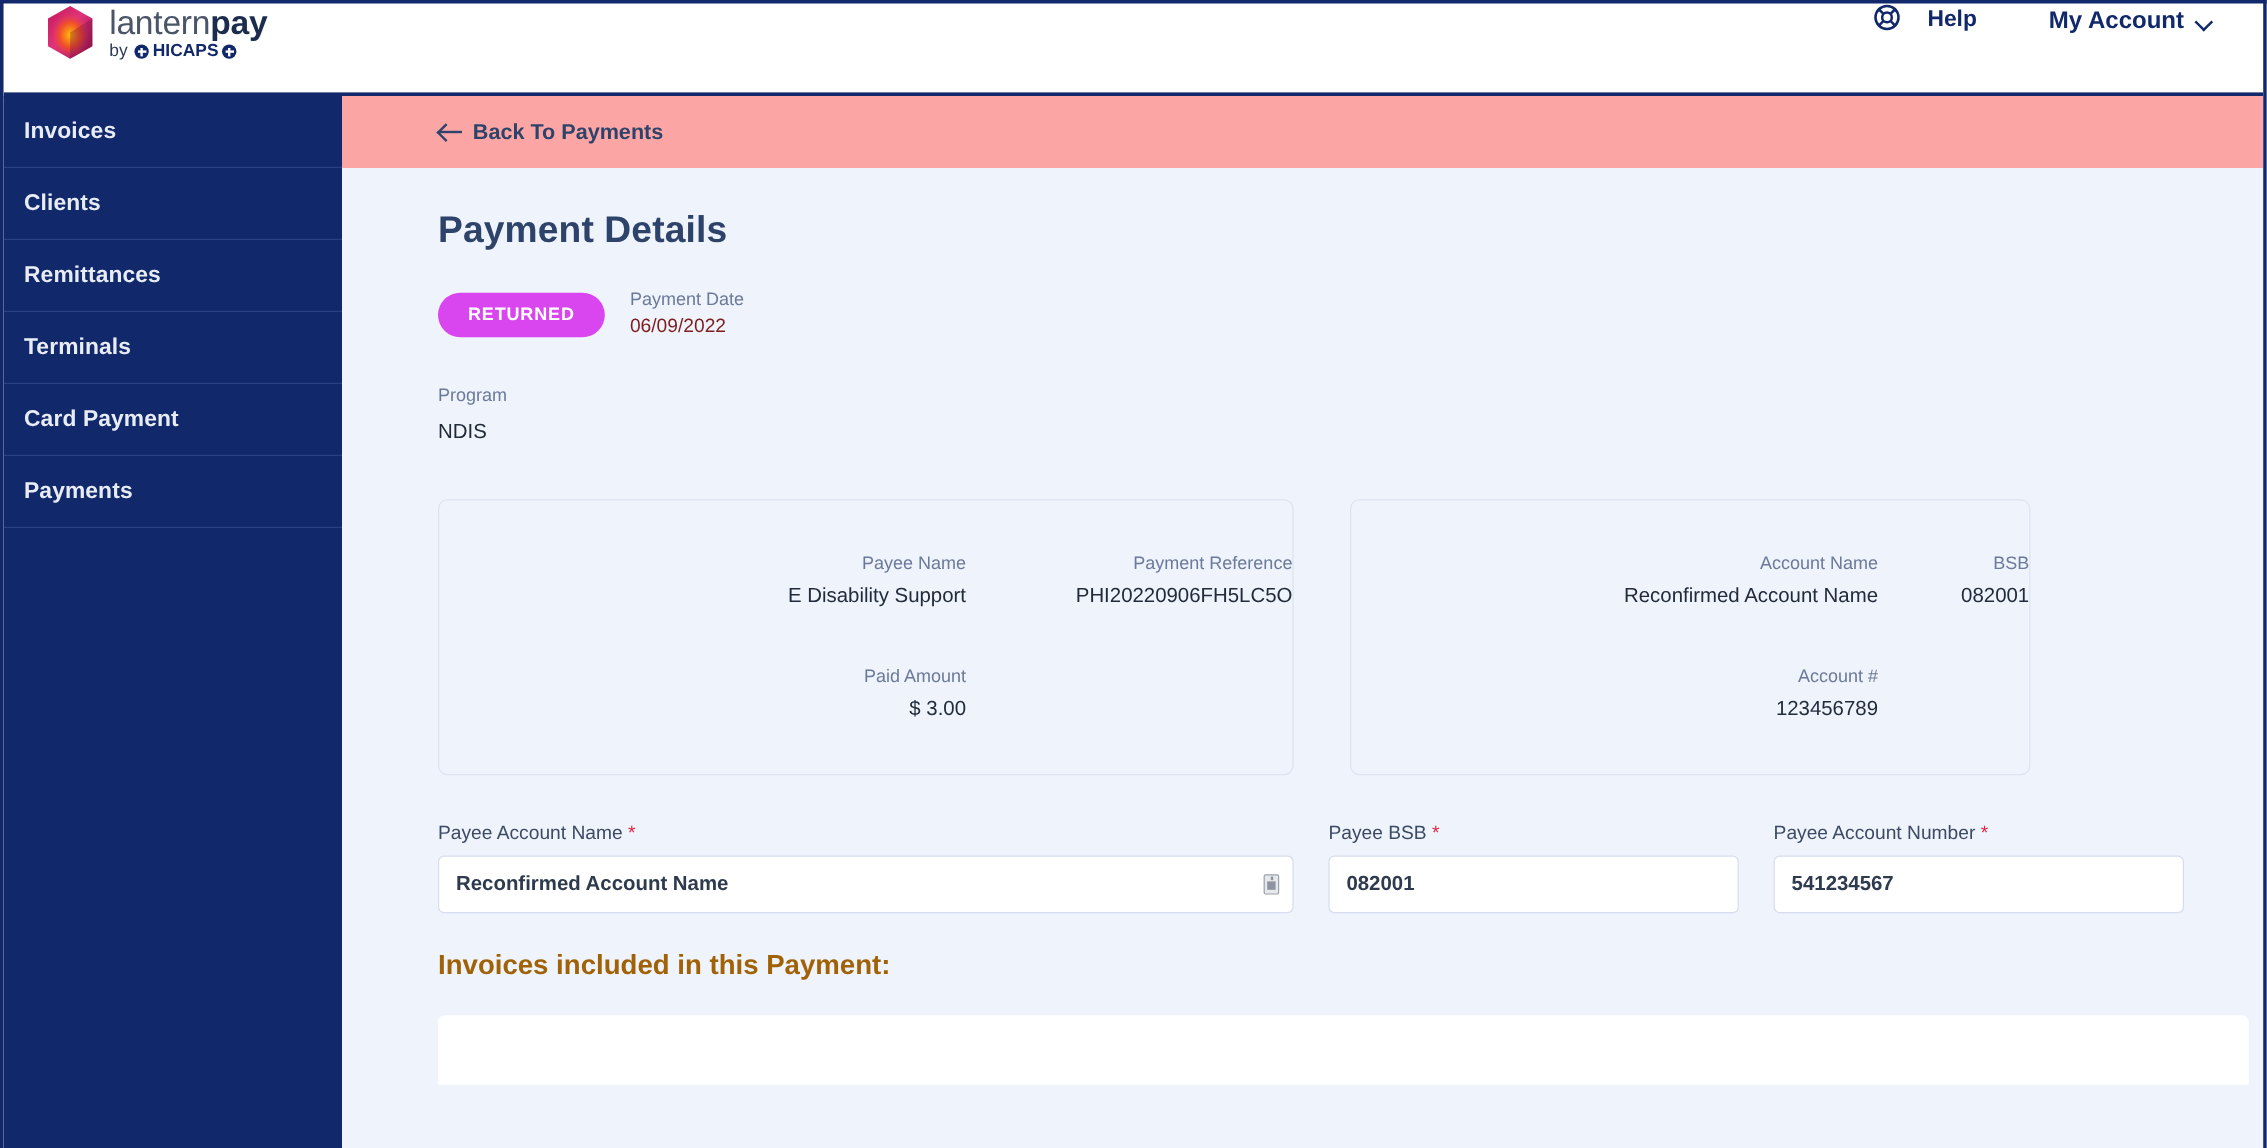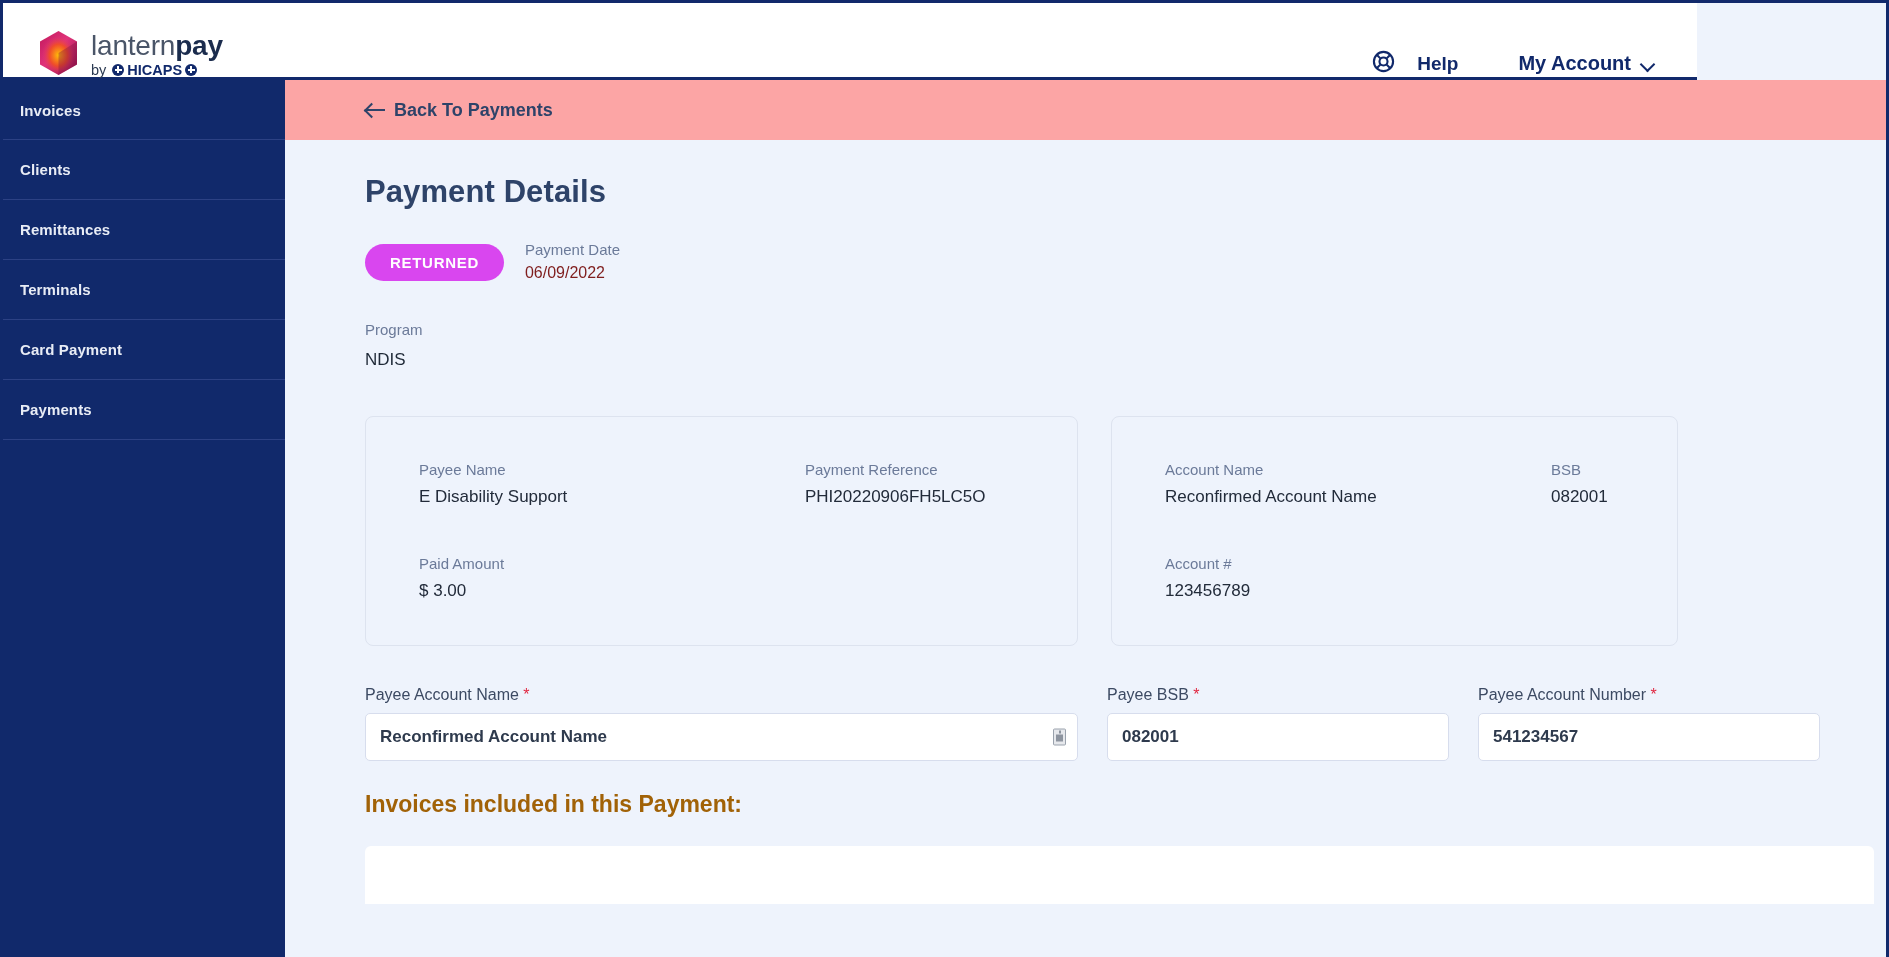--- a/index.html
+++ b/index.html
@@ -20,26 +20,26 @@
     border-left: 3px solid #11296b;
     border-top: 3px solid #11296b;
     border-right: 3px solid #11296b;
     overflow: hidden;
   }
 
   
   #topbar {
     position: absolute;
     top: 0; left: 0;
-    width: 1694px;
+    width: 1883px;
     height: 77px;
     background: #ffffff;
     border-bottom: 3px solid #11296b;
     display: flex;
-    align-items: flex-end;
+    align-items: flex-start;
   }
 
   .logo-wrap {
     display: flex;
     align-items: center;
     margin-left: 35px;
     gap: 12px;
   }
   .hex {
     width: 41px; height: 46px;
@@ -131,21 +131,21 @@
     width: 282px;
     height: 880px;
     background: #11296b;
   }
   .nav-item {
     height: 60px;
     display: flex;
     align-items: center;
     padding-left: 17px;
     color: #e8ecf5;
-    font-size: 15px;
+    font-size: 19px;
     font-weight: bold;
     border-bottom: 1px solid #2c4184;
     cursor: pointer;
     letter-spacing: 0.1px;
   }
   .nav-item:first-child { border-top: 1px solid #11296b; }
 
   
   #main {
     position: absolute;
@@ -232,21 +232,22 @@
   }
 
   .program-block { margin-top: 32px; }
   .program-block .kv-label { font-size: 15px; }
   .program-block .kv-value { font-size: 17px; margin-top: 6px; color: #1f2937; }
 
   
   .cards-row {
     display: flex;
     margin-top: 42px;
-    gap: 33px;
+    gap: 47px;
+    text-align: right;
   }
   .info-card {
     border: 1px solid #dde3ef;
     border-radius: 8px;
     background: #eef3fc;
     padding: 44px 0 44px 53px;
   }
   .card-left  { width: 713px; }
   .card-right { width: 567px; }
   .card-grid {

